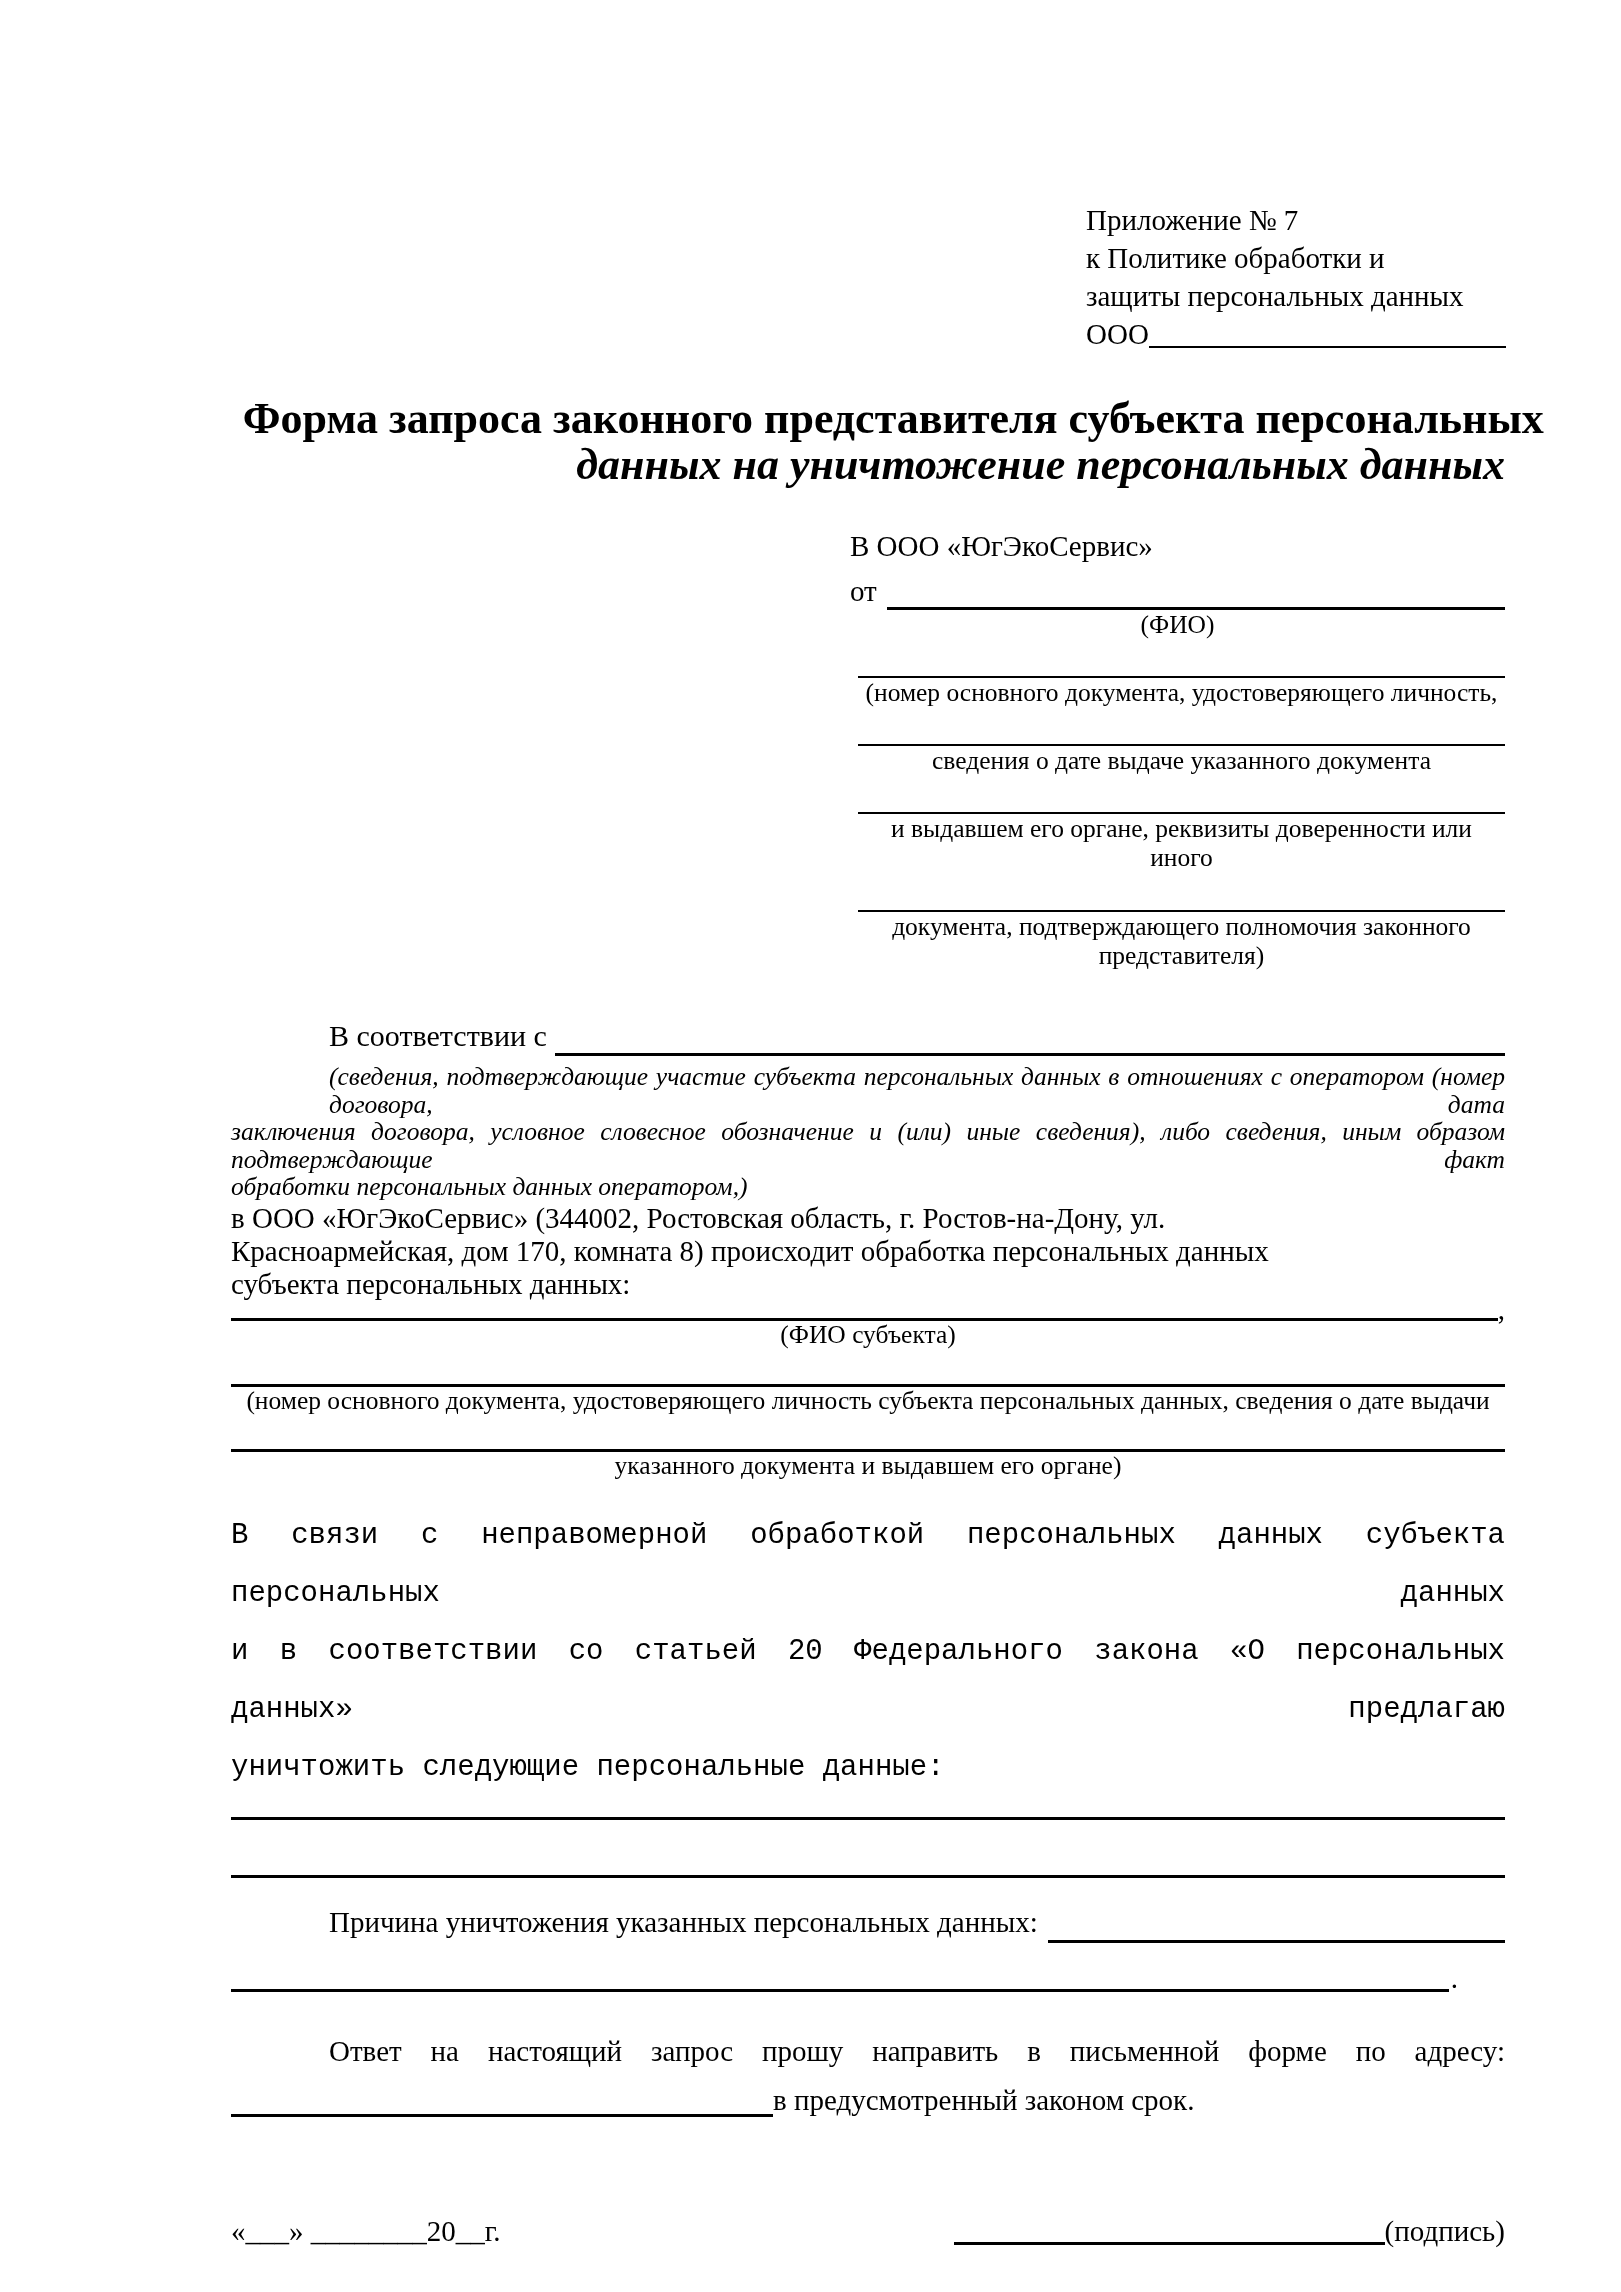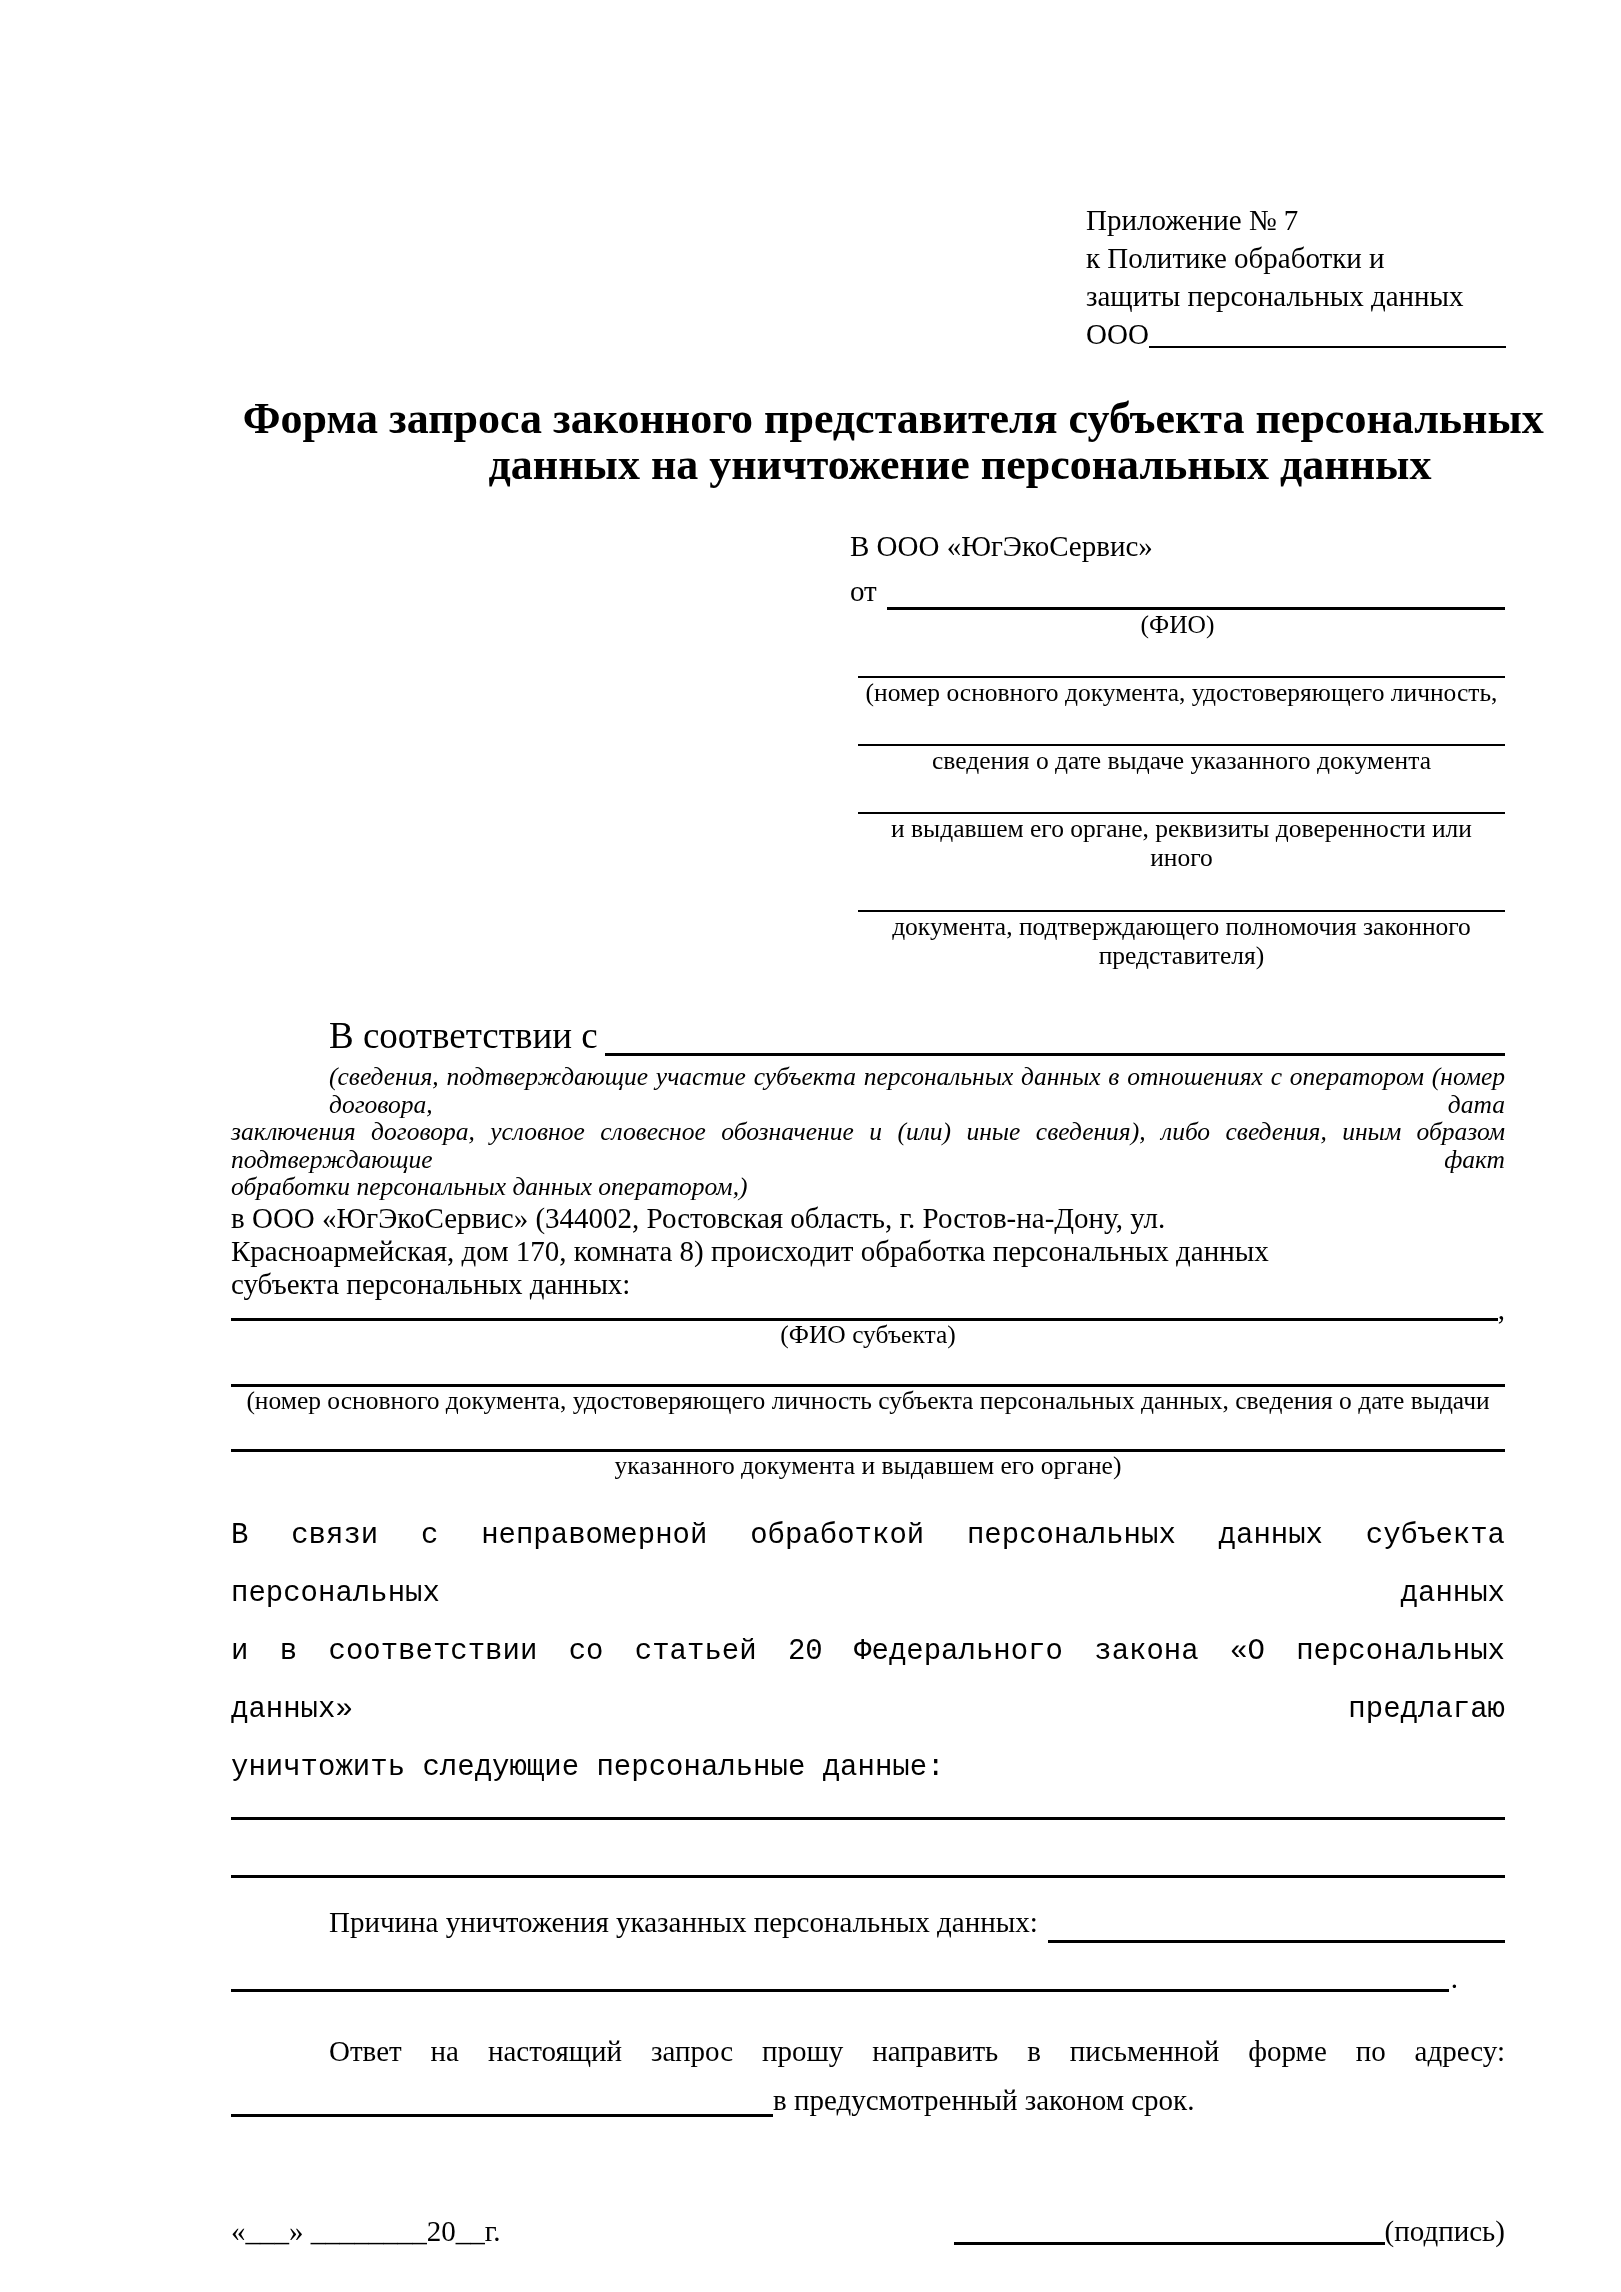--- a/index.html
+++ b/index.html
@@ -15,34 +15,34 @@
   .content { padding:0 116px 0 231px; box-sizing:border-box; }
 
   
   .appendix { margin:201px 0 0 855px; width:420px; font-size:29px; line-height:38px; }
   .appendix .ooo-row { display:flex; }
   .appendix .ooo-row .blank { flex:1; border-bottom:2.9px solid #000; margin-bottom:4.9px; }
 
   
   .title { margin-top:43px; font-weight:bold; font-size:44px; line-height:46px; }
   .title .l1 { padding-left:11.8px; white-space:nowrap; }
-  .title .l2 { margin-left:184px; text-align:center; white-space:nowrap; }
+  .title .l2 { margin-left:184px; text-align:right; white-space:nowrap;font-style:italic; }
 
   
   .addr { margin:39px 0 0 619px; width:655px; font-size:29px; }
   .addr .to { line-height:38px; }
   .from-row { display:flex; margin-top:9.8px; height:35px; }
   .from-row .lbl { line-height:33px; }
   .from-row .blank { flex:1; border-bottom:3.9px solid #000; margin-left:9.8px; }
   .caption { font-size:25.5px; line-height:29px; text-align:center; }
   .field { margin-top:9.8px;margin-left:8px; }
   .field .rule { height:27.4px; border-bottom:2.9px solid #000; }
 
   
-  .accordance { display:flex; margin:49px 0 0 98px; font-size:37px; height:37px; }
+  .accordance { display:flex; margin:49px 0 0 98px; font-size:30px; height:37px; }
   .accordance .lbl { line-height:33px; white-space:nowrap; }
   .accordance .blank { flex:1; border-bottom:3.9px solid #000; margin-left:7.8px; }
 
   
   .note { margin-top:7.8px; font-size:25.5px; line-height:27.4px; }
   .note .ln { text-align:justify; text-align-last:justify;font-style:italic; }
   .note .ln.first { padding-left:98px; }
   .note .ln.last { text-align:left; text-align-last:left; }
 
   

